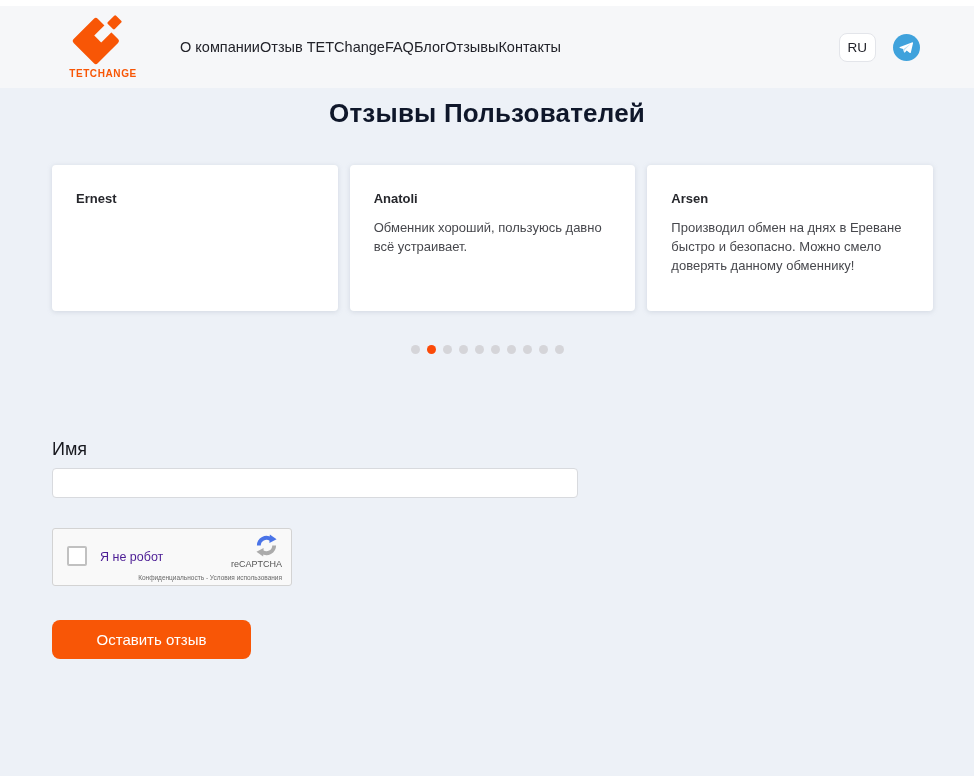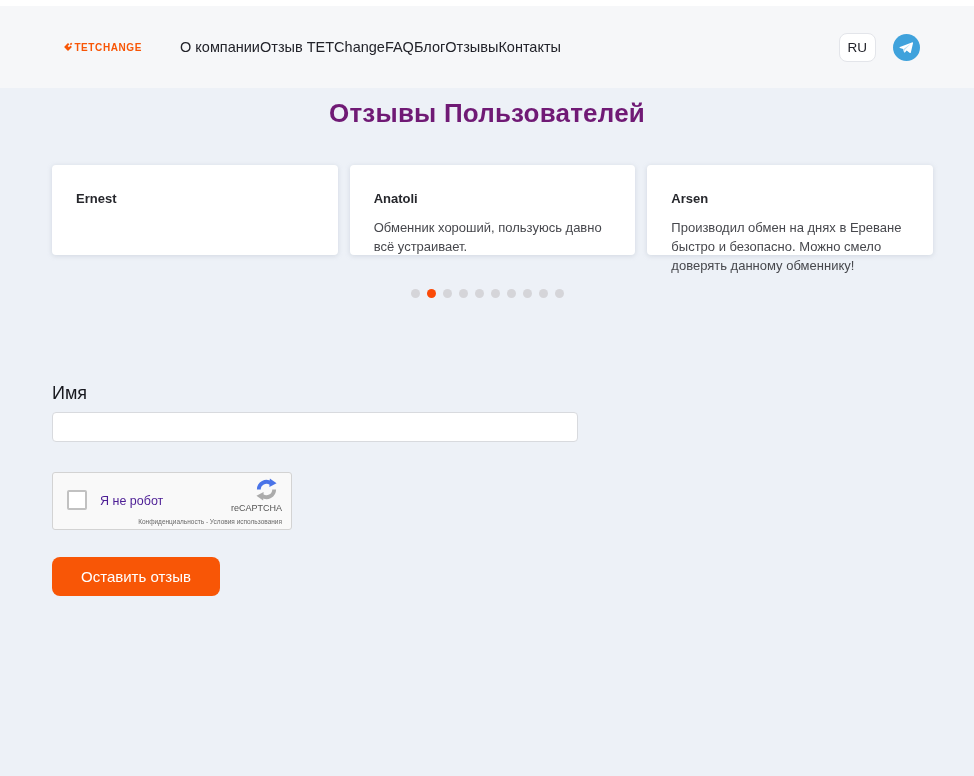--- a/index.html
+++ b/index.html
@@ -10,44 +10,44 @@
     overflow:hidden;
   }
   .top-strip { height:6px; background:#ffffff; }
 
   
   header {
     height:82px; background:#f6f7f9;
     display:flex; align-items:center;
     padding:0 54px 0 64px; box-sizing:border-box;
   }
-  .logo { display:flex; flex-direction:row; align-items:center; width:78px; cursor:pointer; }
+  .logo { display:flex; flex-direction:column; align-items:center; width:78px; cursor:pointer; }
   .logo svg { width:66px; height:52px; display:block; }
   .logo-text { font-size:10px; font-weight:bold; color:#f85606; letter-spacing:.6px; margin-top:1px; }
 
   nav { display:flex; margin-left:38px; align-items:center; }
   nav a { font-size:14.5px; color:#22232a; text-decoration:none; font-weight:500; cursor:pointer; }
 
   .lang {
     margin-left:auto; border:1px solid #e3e5ea; background:#fff;
     border-radius:8px; padding:6px 8px; font-size:13.5px; font-weight:500;
     color:#22232a; cursor:pointer;
   }
   .tg { margin-left:17px; width:27px; height:27px; cursor:pointer; }
   .tg svg { width:27px; height:27px; display:block; }
 
   
   h1 {
     margin:10px 0 0; text-align:center;
-    font-size:26px; font-weight:bold; color:#701a75; letter-spacing:.2px;
+    font-size:26px; font-weight:bold; color:#0f172a; letter-spacing:.2px;
   }
 
   .cards { display:flex; gap:12px; margin:36px 41px 0 52px; }
   .card {
-    background:#fff; flex:1; height:90px; border-radius:4px;
+    background:#fff; flex:1; height:146px; border-radius:4px;
     box-shadow:0 1px 5px rgba(140,152,170,.28);
     padding:26px 24px; box-sizing:border-box;
   }
   .card h3 { margin:0 0 13px; font-size:13px; color:#26272c; font-weight:bold; }
   .card p  { margin:0; font-size:13px; color:#47484d; line-height:1.45; }
 
   .dots { display:flex; gap:7px; justify-content:center; margin-top:34px; }
   .dot { width:9px; height:9px; border-radius:50%; background:#d5d5d9; cursor:pointer; }
   .dot.active { background:#fb4a08; }
 
@@ -76,21 +76,21 @@
     position:absolute; left:14px; top:17px; width:20px; height:20px;
     background:#fff; border:2px solid #c1c1c1; border-radius:2px;
     box-sizing:border-box; cursor:pointer;
   }
   .captcha-label { position:absolute; left:47px; top:21px; font-size:12.5px; color:#4c1d95; }
   .captcha-logo { position:absolute; right:13px; top:5px; width:23px; height:23px; }
   .captcha-brand { position:absolute; right:9px; top:30px; font-size:9px; color:#555; }
   .captcha-terms { position:absolute; right:9px; bottom:4px; font-size:6.5px; color:#6a6a6a; cursor:pointer; }
 
   .submit {
-    margin-top:27px; width:168px; height:39px;
+    margin-top:34px; width:199px; height:39px;
     background:#f85606; color:#fff; border:none; border-radius:8px;
     font:15px "Liberation Sans", sans-serif; cursor:pointer;
   }
 </style>
 </head>
 <body>
 
 <div class="top-strip"></div>
 
 <header>

